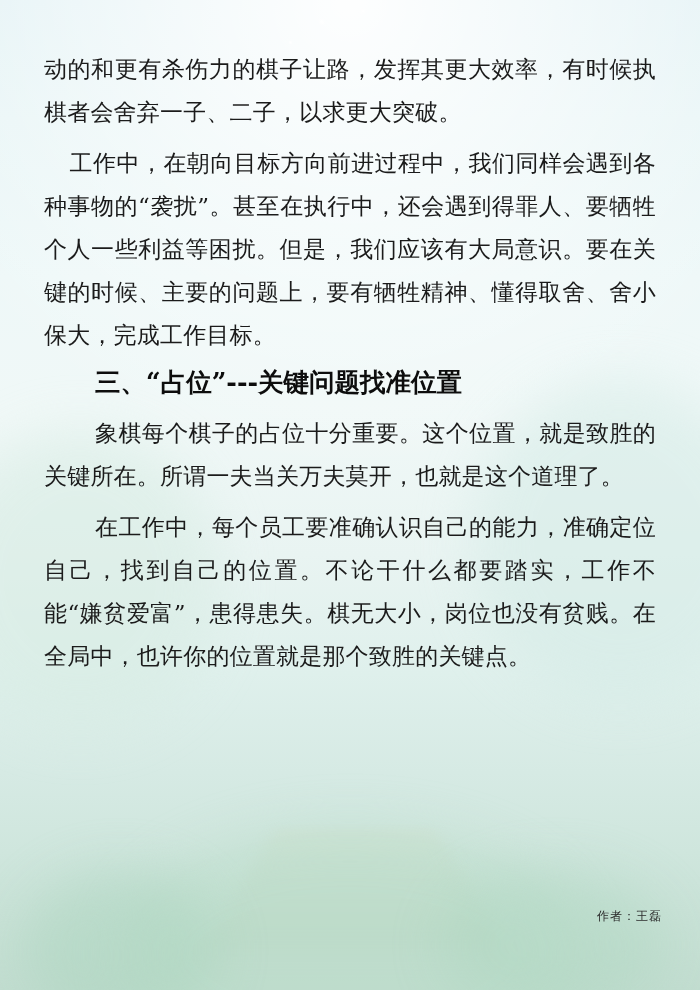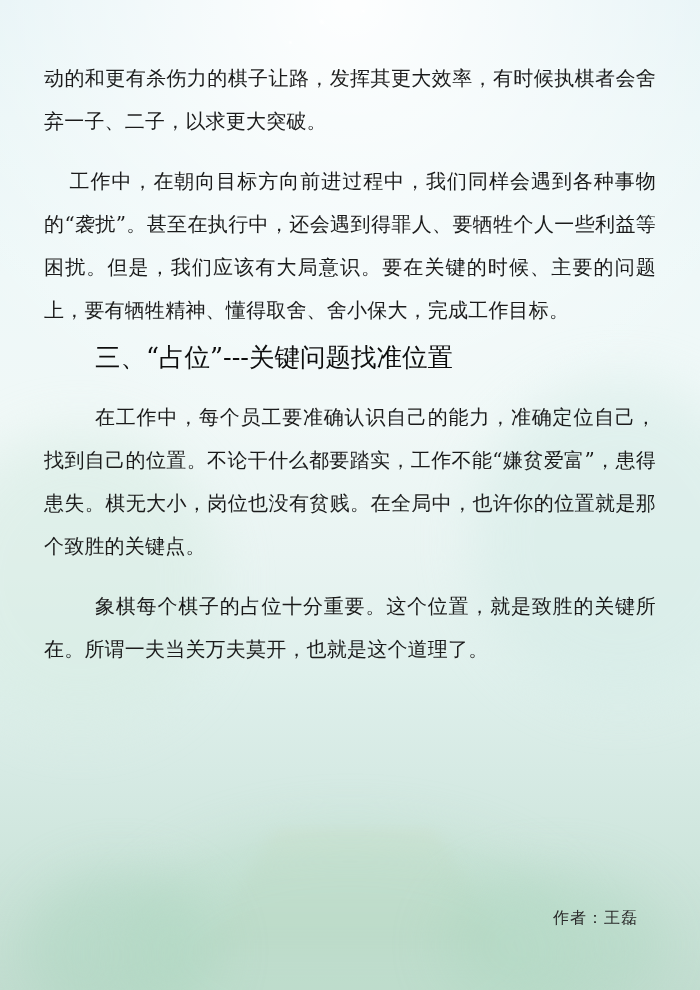--- a/index.html
+++ b/index.html
@@ -64,46 +64,46 @@
     pointer-events: none;
   }
 
   .content {
     position: relative;
     z-index: 5;
     padding: 40px 44px 0 44px;
     box-sizing: border-box;
   }
   .para {
-    font-size: 20px;
+    font-size: 23px;
     line-height: 43px;
     color: #1b1b1b;
     letter-spacing: 0.2px;
     text-align: justify;
     text-justify: inter-ideograph;
-    margin: 17px 0 0 0;
+    margin: 8px 0 0 0;
     font-family: "DejaVu Serif", "Liberation Serif", serif;
   }
   .indent-1 { text-indent: 25.5px; }
   .indent-2 { text-indent: 51px; }
   .heading {
     font-size: 25.5px;
     line-height: 43px;
-    font-weight: normal;
+    font-weight: bold;
     color: #0d0d0d;
     text-indent: 51px;
     margin: 4px 0 0 0;
     font-family: "DejaVu Serif", "Liberation Serif", serif;
   }
   .signature {
     position: absolute;
-    right: 62px;
+    right: 38px;
     top: 908px;
     z-index: 6;
-    font-size: 16px;
+    font-size: 12px;
     color: #2b2b2b;
     letter-spacing: 1px;
     font-family: "DejaVu Serif", "Liberation Serif", serif;
   }
 </style>
 </head>
 <body>
 
 <div class="page">
 
@@ -119,23 +119,23 @@
   <div class="sparkle" style="left:288px; top:40px; width:5px; height:5px;"></div>
 
   <div class="content">
 
     <p class="para">动的和更有杀伤力的棋子让路，发挥其更大效率，有时候执棋者会舍弃一子、二子，以求更大突破。</p>
 
     <p class="para indent-1">工作中，在朝向目标方向前进过程中，我们同样会遇到各种事物的“袭扰”。甚至在执行中，还会遇到得罪人、要牺牲个人一些利益等困扰。但是，我们应该有大局意识。要在关键的时候、主要的问题上，要有牺牲精神、懂得取舍、舍小保大，完成工作目标。</p>
 
     <h2 class="heading">三、“占位”---关键问题找准位置</h2>
 
+    <p class="para indent-2">象棋每个棋子的占位十分重要。这个位置，就是致胜的关键所在。所谓一夫当关万夫莫开，也就是这个道理了。</p>
+
     <p class="para indent-2">在工作中，每个员工要准确认识自己的能力，准确定位自己，找到自己的位置。不论干什么都要踏实，工作不能“嫌贫爱富”，患得患失。棋无大小，岗位也没有贫贱。在全局中，也许你的位置就是那个致胜的关键点。</p>
-
-    <p class="para indent-2">象棋每个棋子的占位十分重要。这个位置，就是致胜的关键所在。所谓一夫当关万夫莫开，也就是这个道理了。</p>
 
 
 
   </div>
 
   <div class="signature">作者：王磊</div>
 
 </div>
 
 </body></html>

